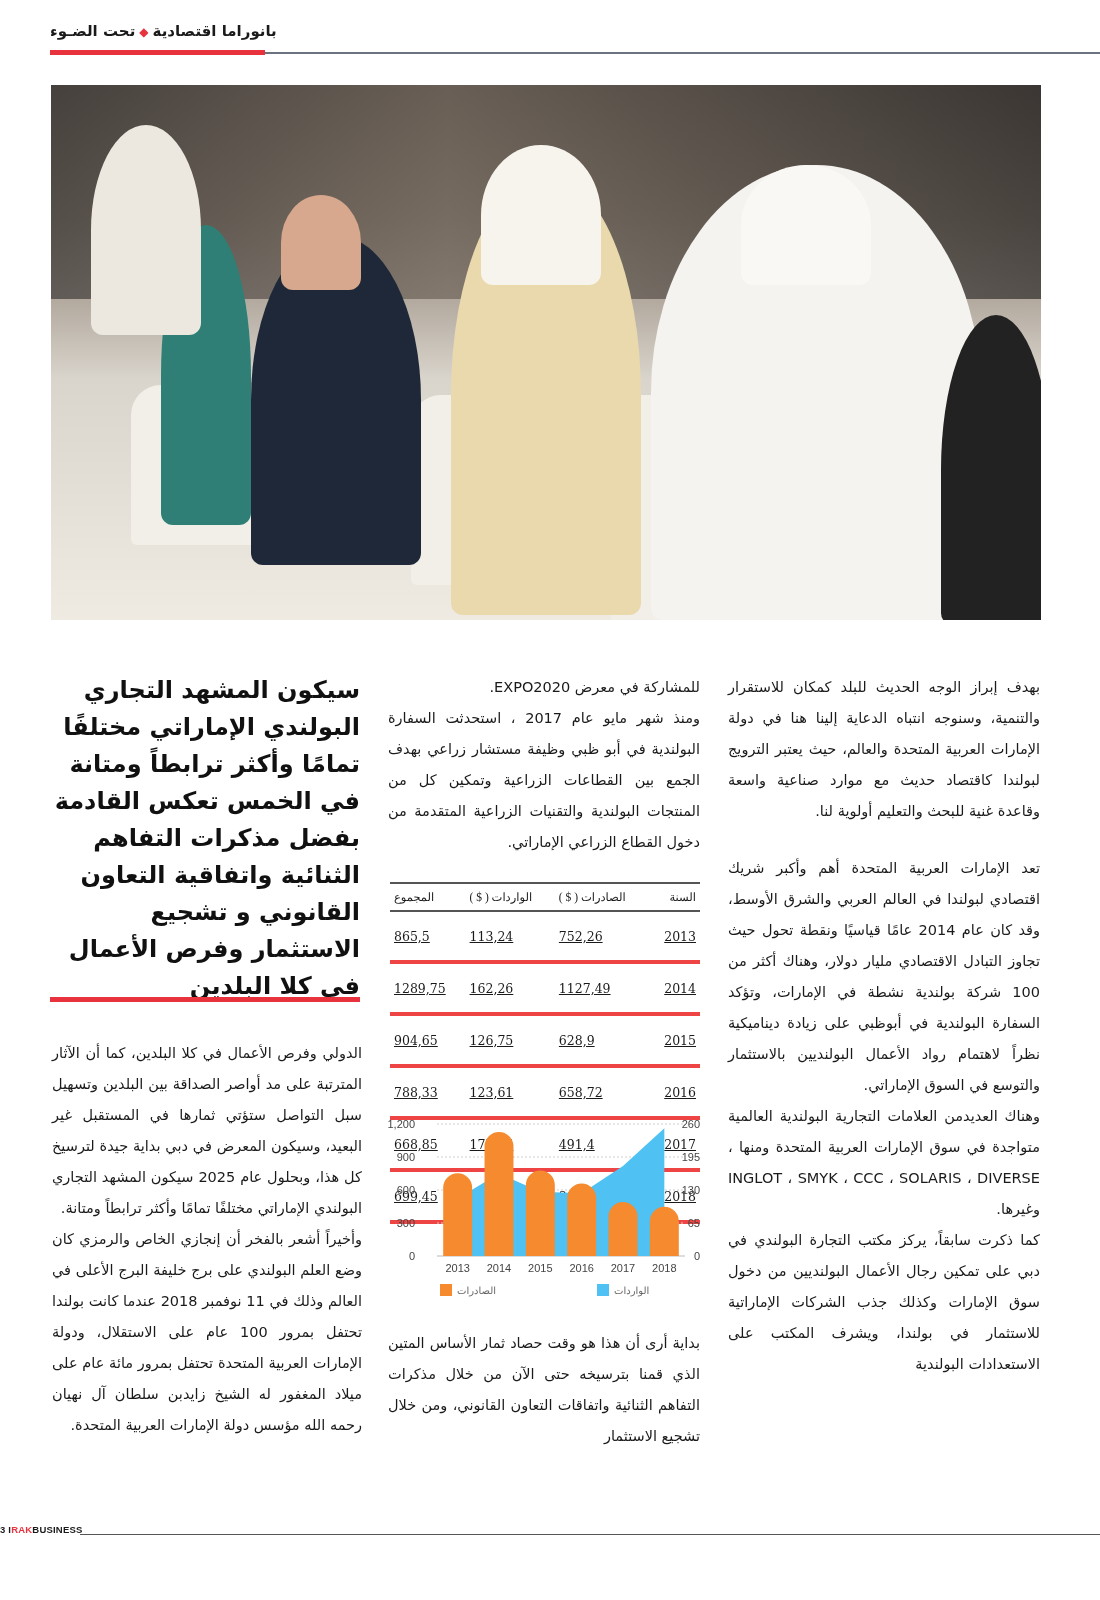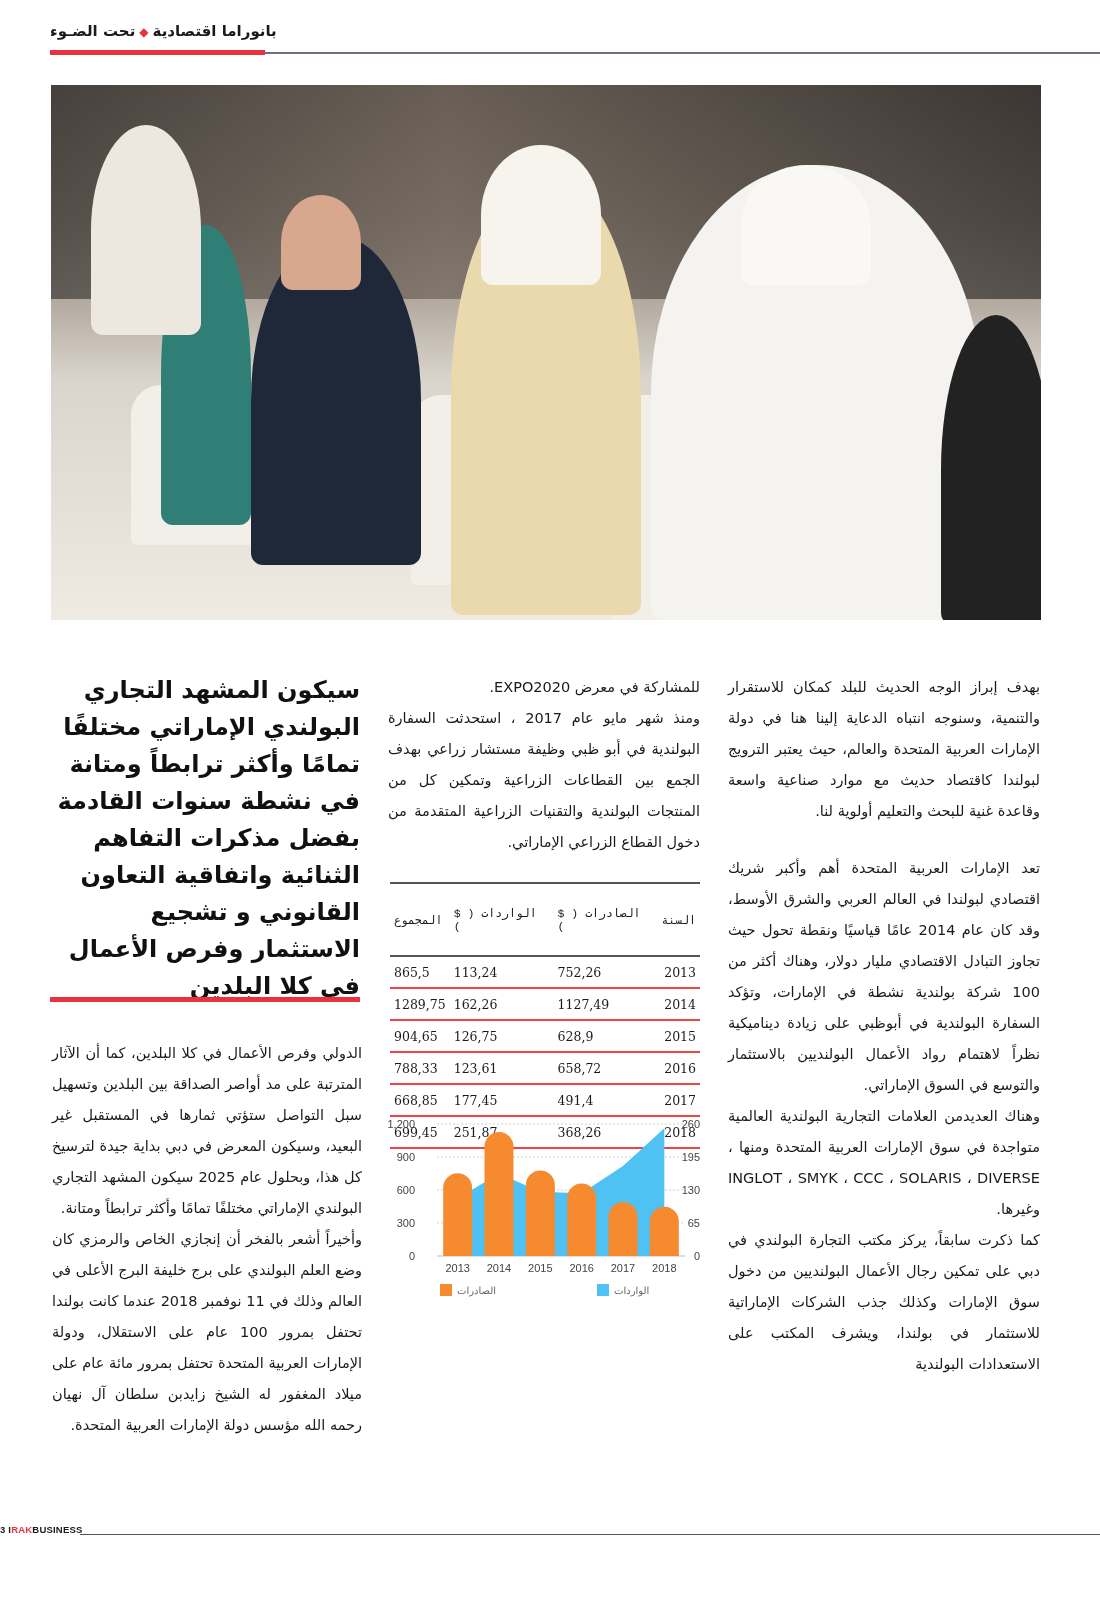--- a/index.html
+++ b/index.html
@@ -21,23 +21,23 @@
   .col h3 { margin: 0; font-size: 14.5px; line-height: 31px; font-weight: bold; }
   .col-right { left: 728px; top: 672px; width: 312px; }
   .col-mid { left: 388px; top: 672px; width: 312px; }
   .col-left { left: 52px; top: 1038px; width: 310px; }
 
   .pull-quote { position: absolute; left: 48px; top: 672px; width: 312px; direction: rtl; text-align: right;
                 font-size: 24px; line-height: 37px; font-weight: bold; color: #111; }
   .quote-rule { position: absolute; left: 50px; top: 997px; width: 310px; height: 5px; background: #e8333f; }
 
   table.data { position: absolute; left: 390px; top: 882px; width: 310px; border-collapse: collapse; direction: rtl; font-family: "DejaVu Serif", serif; font-size: 12.5px; }
-  table.data th { font-family: Liberation Mono, monospace; font-weight: normal; font-size: 11.5px; padding: 22px 4px; text-align: left; border-top: 2px solid #555; border-bottom: 2px solid #555; }
+  table.data th { font-family: Liberation Serif, serif; font-weight: normal; font-size: 11.5px; padding: 6px 4px; text-align: left; border-top: 2px solid #555; border-bottom: 2px solid #555; }
   table.data th:first-child, table.data td:first-child { text-align: right; }
-  table.data td { padding: 6px 4px; text-align: left; border-bottom: 2px solid #ef4444; height: 18px; }
+  table.data td { padding: 15px 4px; text-align: left; border-bottom: 4px solid #ef4444; height: 18px; text-decoration: underline; }
 
   .chart-wrap { position: absolute; left: 385px; top: 1110px; width: 330px; height: 200px; }
   .chart-wrap svg text { font-family: "Liberation Sans", sans-serif; }
 
   .footer { position: absolute; left: 0; top: 1524px; width: 1100px; height: 20px; }
   .footer-text { position: absolute; left: 0; top: 0; font-size: 9.5px; font-weight: bold; font-family: "Liberation Sans", sans-serif; letter-spacing: 0.2px; }
   .footer-text .rak { color: #e8333f; }
   .footer-rule { position: absolute; left: 80px; top: 10px; right: 0; height: 1px; background: #555; }
 </style>
 </head>
@@ -160,23 +160,24 @@
       <text x="238" y="162" text-anchor="middle" font-size="11" fill="#444">2017</text>
       <text x="279.33333333333337" y="162" text-anchor="middle" font-size="11" fill="#444">2018</text>
       <rect x="55" y="174" width="12" height="12" fill="#f58a2e"></rect>
       <text x="72" y="184" font-size="10" fill="#666">الصادرات</text>
       <rect x="212" y="174" width="12" height="12" fill="#4fc1f2"></rect>
       <text x="229" y="184" font-size="10" fill="#666">الواردات</text>
     </svg>
 </div>
 
 <div class="col col-mid" style="top:1328px;">
+  <p>بداية أرى أن هذا هو وقت حصاد ثمار الأساس المتين الذي قمنا بترسيخه حتى الآن من خلال مذكرات التفاهم الثنائية واتفاقات التعاون القانوني، ومن خلال تشجيع الاستثمار</p>
 </div>
 
-<div class="pull-quote">سيكون المشهد التجاري البولندي الإماراتي مختلفًا تمامًا وأكثر ترابطاً ومتانة في نشطة سنوات القادمة بفضل مذكرات التفاهم الثنائية واتفاقية التعاون القانوني و تشجيع الاستثمار وفرص الأعمال في كلا البلدين</div>
+<div class="pull-quote">سيكون المشهد التجاري البولندي الإماراتي مختلفًا تمامًا وأكثر ترابطاً ومتانة في الخمس تعكس القادمة بفضل مذكرات التفاهم الثنائية واتفاقية التعاون القانوني و تشجيع الاستثمار وفرص الأعمال في كلا البلدين</div>
 <div class="quote-rule"></div>
 
 <div class="col col-left">
   <p>الدولي وفرص الأعمال في كلا البلدين، كما أن الآثار المترتبة على مد أواصر الصداقة بين البلدين وتسهيل سبل التواصل ستؤتي ثمارها في المستقبل غير البعيد، وسيكون المعرض في دبي بداية جيدة لترسيخ كل هذا، وبحلول عام 2025 سيكون المشهد التجاري البولندي الإماراتي مختلفًا تمامًا وأكثر ترابطاً ومتانة.</p>
   <p>وأخيراً أشعر بالفخر أن إنجازي الخاص والرمزي كان وضع العلم البولندي على برج خليفة البرج الأعلى في العالم وذلك في 11 نوفمبر 2018 عندما كانت بولندا تحتفل بمرور 100 عام على الاستقلال، ودولة الإمارات العربية المتحدة تحتفل بمرور مائة عام على ميلاد المغفور له الشيخ زايدبن سلطان آل نهيان رحمه الله مؤسس دولة الإمارات العربية المتحدة.</p>
 </div>
 
 <div class="footer">
   <div class="footer-text">
     <span>3</span>

